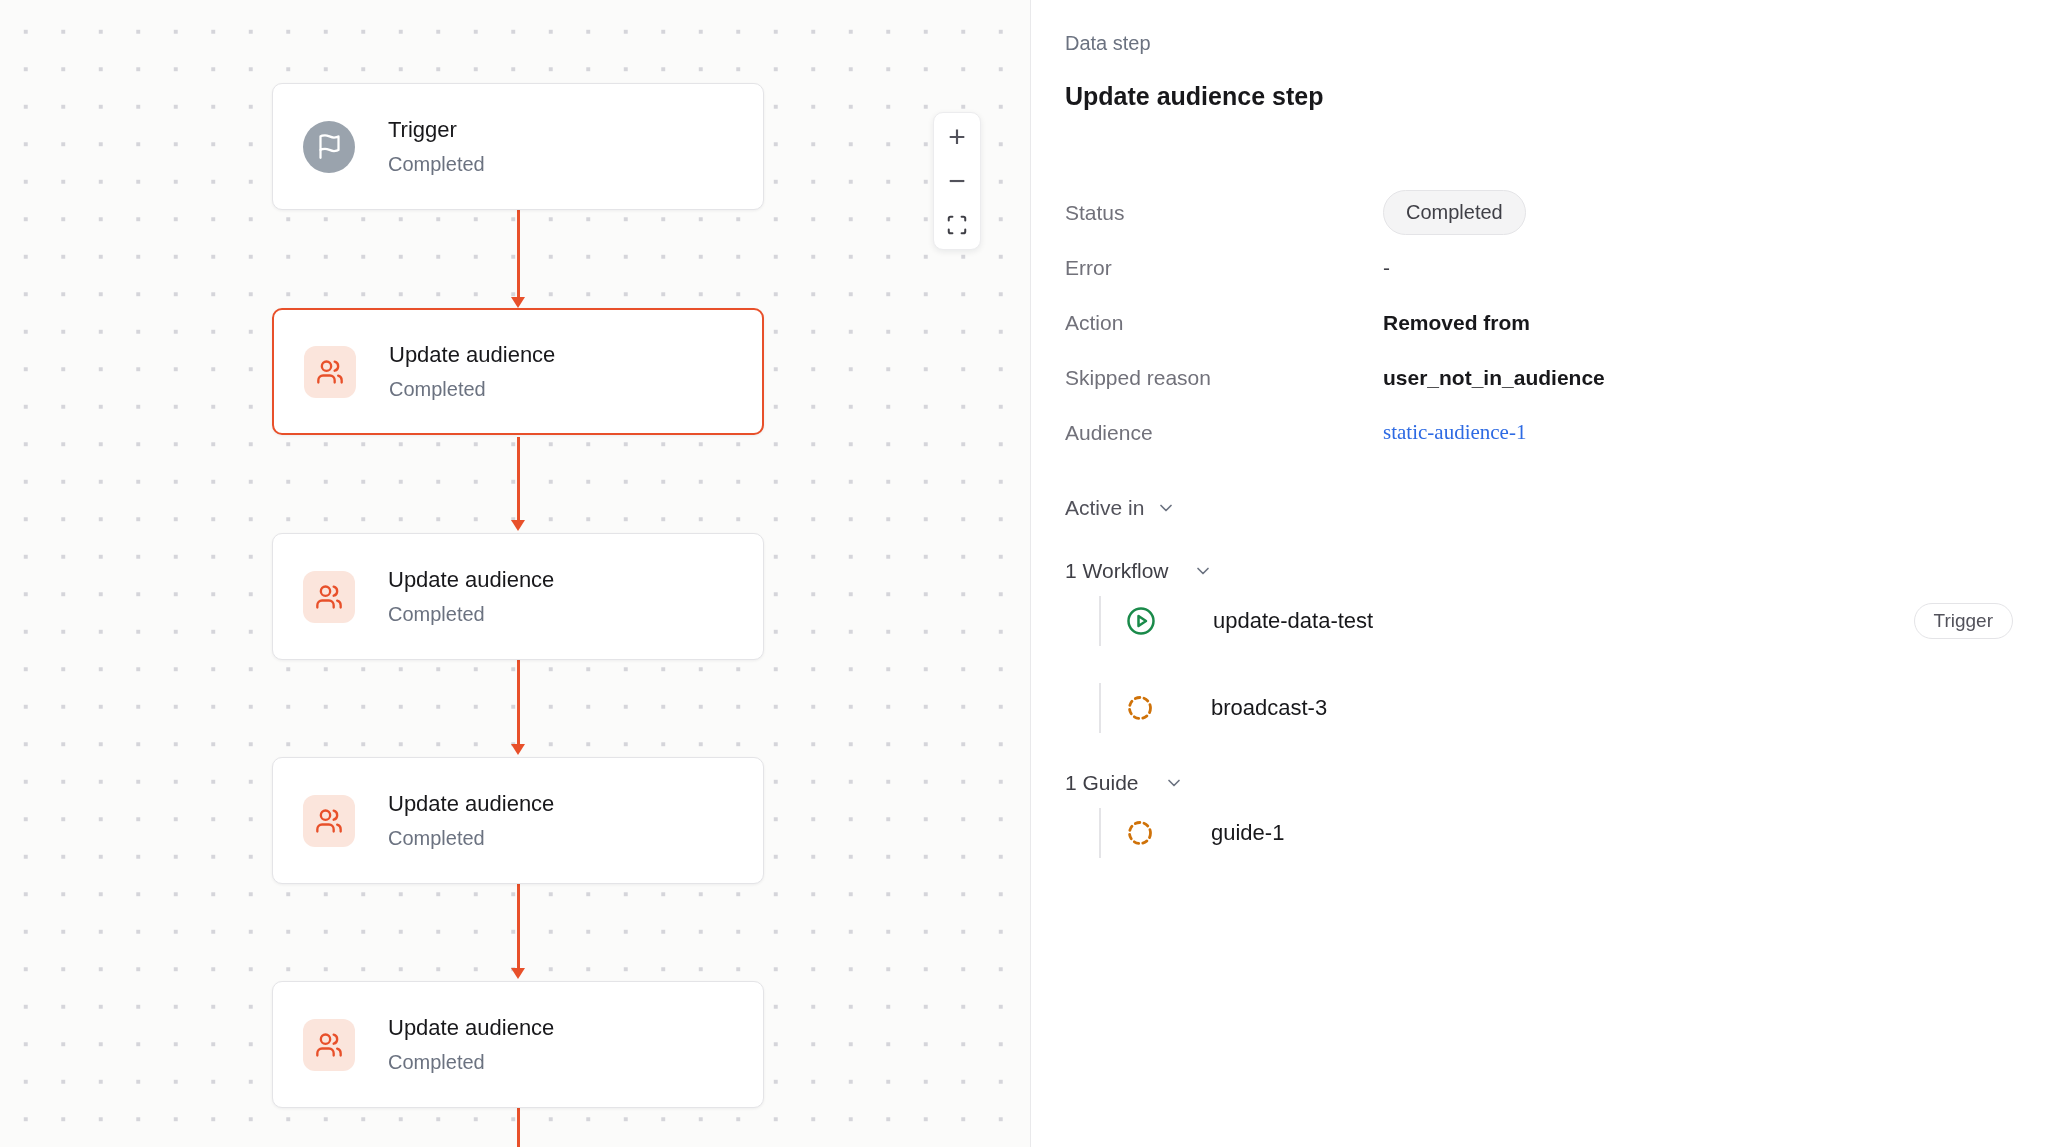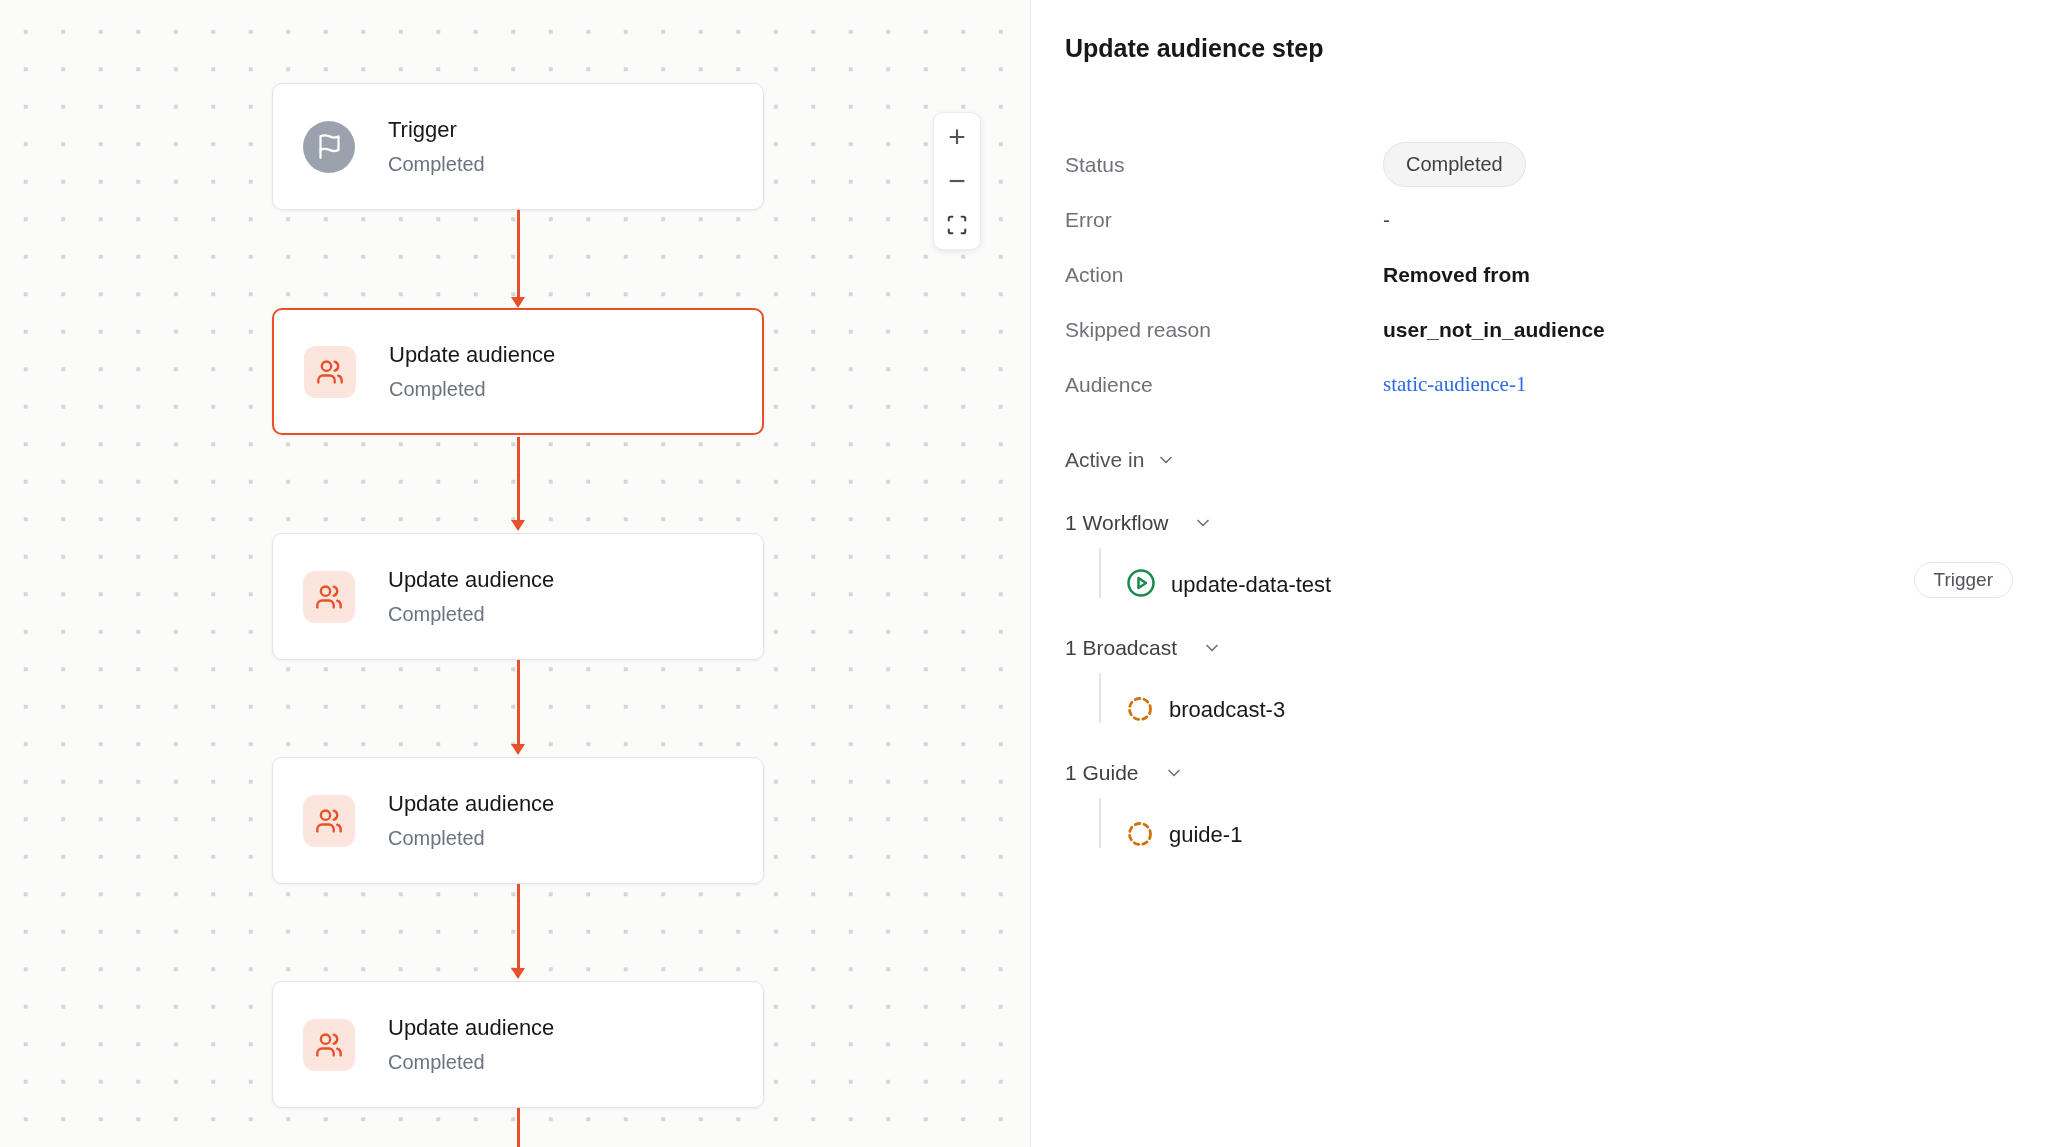--- a/index.html
+++ b/index.html
@@ -57,22 +57,22 @@
 
   .section-label-row { margin-top:35px; display:flex; align-items:center; gap:12px;
     cursor:pointer; height:26px; }
   .section-label { font-size:21px; color:#52525b; }
   .chev { display:flex; align-items:center; color:#6b7280; }
 
   .group { margin-top:37px; }
   .group-header { display:flex; align-items:center; gap:25px; cursor:pointer; height:26px; }
   .group-label { font-size:21px; color:#3f3f46; font-weight:500; }
   .items { margin-left:34px; margin-top:12px; border-left:2px solid #e4e4e7; }
-  .item { display:flex; align-items:flex-end; height:50px; padding-left:25px;
-    cursor:pointer; }
+  .item { display:flex; align-items:center; height:50px; padding-left:25px;
+    cursor:pointer;gap:42px; }
   .item-name { font-size:22px; color:#18181b; margin-left:15px; }
   .item-spacer { flex:1; }
   .pill { display:inline-flex; align-items:center; height:36px; padding:0 19px;
     border-radius:999px; background:#fff; border:1px solid #e4e4e7;
     font-size:19px; color:#52525b; }
   svg { display:block; }
 </style>
 </head>
 <body>
 
@@ -177,20 +177,21 @@
               <path d="M17 3h2a2 2 0 0 1 2 2v2"></path>
               <path d="M21 17v2a2 2 0 0 1-2 2h-2"></path>
               <path d="M7 21H5a2 2 0 0 1-2-2v-2"></path>
           </svg>
         </span>
       </div>
     </div>
   </div>
 
   <div class="panel">
+    <div class="eyebrow">Data step</div>
     <div class="panel-title">Update audience step</div>
 
     <div class="details">
       <div class="drow">
         <div class="dlabel">Status</div>
         <span class="badge">Completed</span>
       </div>
       <div class="drow">
         <div class="dlabel">Error</div>
         <div class="dvalue plain">-</div>
@@ -236,28 +237,20 @@
             </svg>
           </span>
           <span class="item-name">update-data-test</span>
           <span class="item-spacer"></span>
           <span class="pill">Trigger</span>
         </div>
       </div>
     </div>
 
     <div class="group">
-      <div class="group-header">
-        <span class="group-label">1 Broadcast</span>
-        <span class="chev">
-          <svg width="20" height="20" viewBox="0 0 24 24" fill="none" stroke="#6b7280" stroke-width="2" stroke-linecap="round" stroke-linejoin="round">
-              <path d="m6 9 6 6 6-6"></path>
-            </svg>
-        </span>
-      </div>
       <div class="items">
         <div class="item">
           <span class="chev">
             <svg width="28" height="28" viewBox="0 0 24 24" fill="none" stroke="#cf7209" stroke-width="2.4" stroke-linecap="round">
               <circle cx="12" cy="12" r="9" stroke-dasharray="4 3.6"></circle>
             </svg>
           </span>
           <span class="item-name">broadcast-3</span>
         </div>
       </div>

